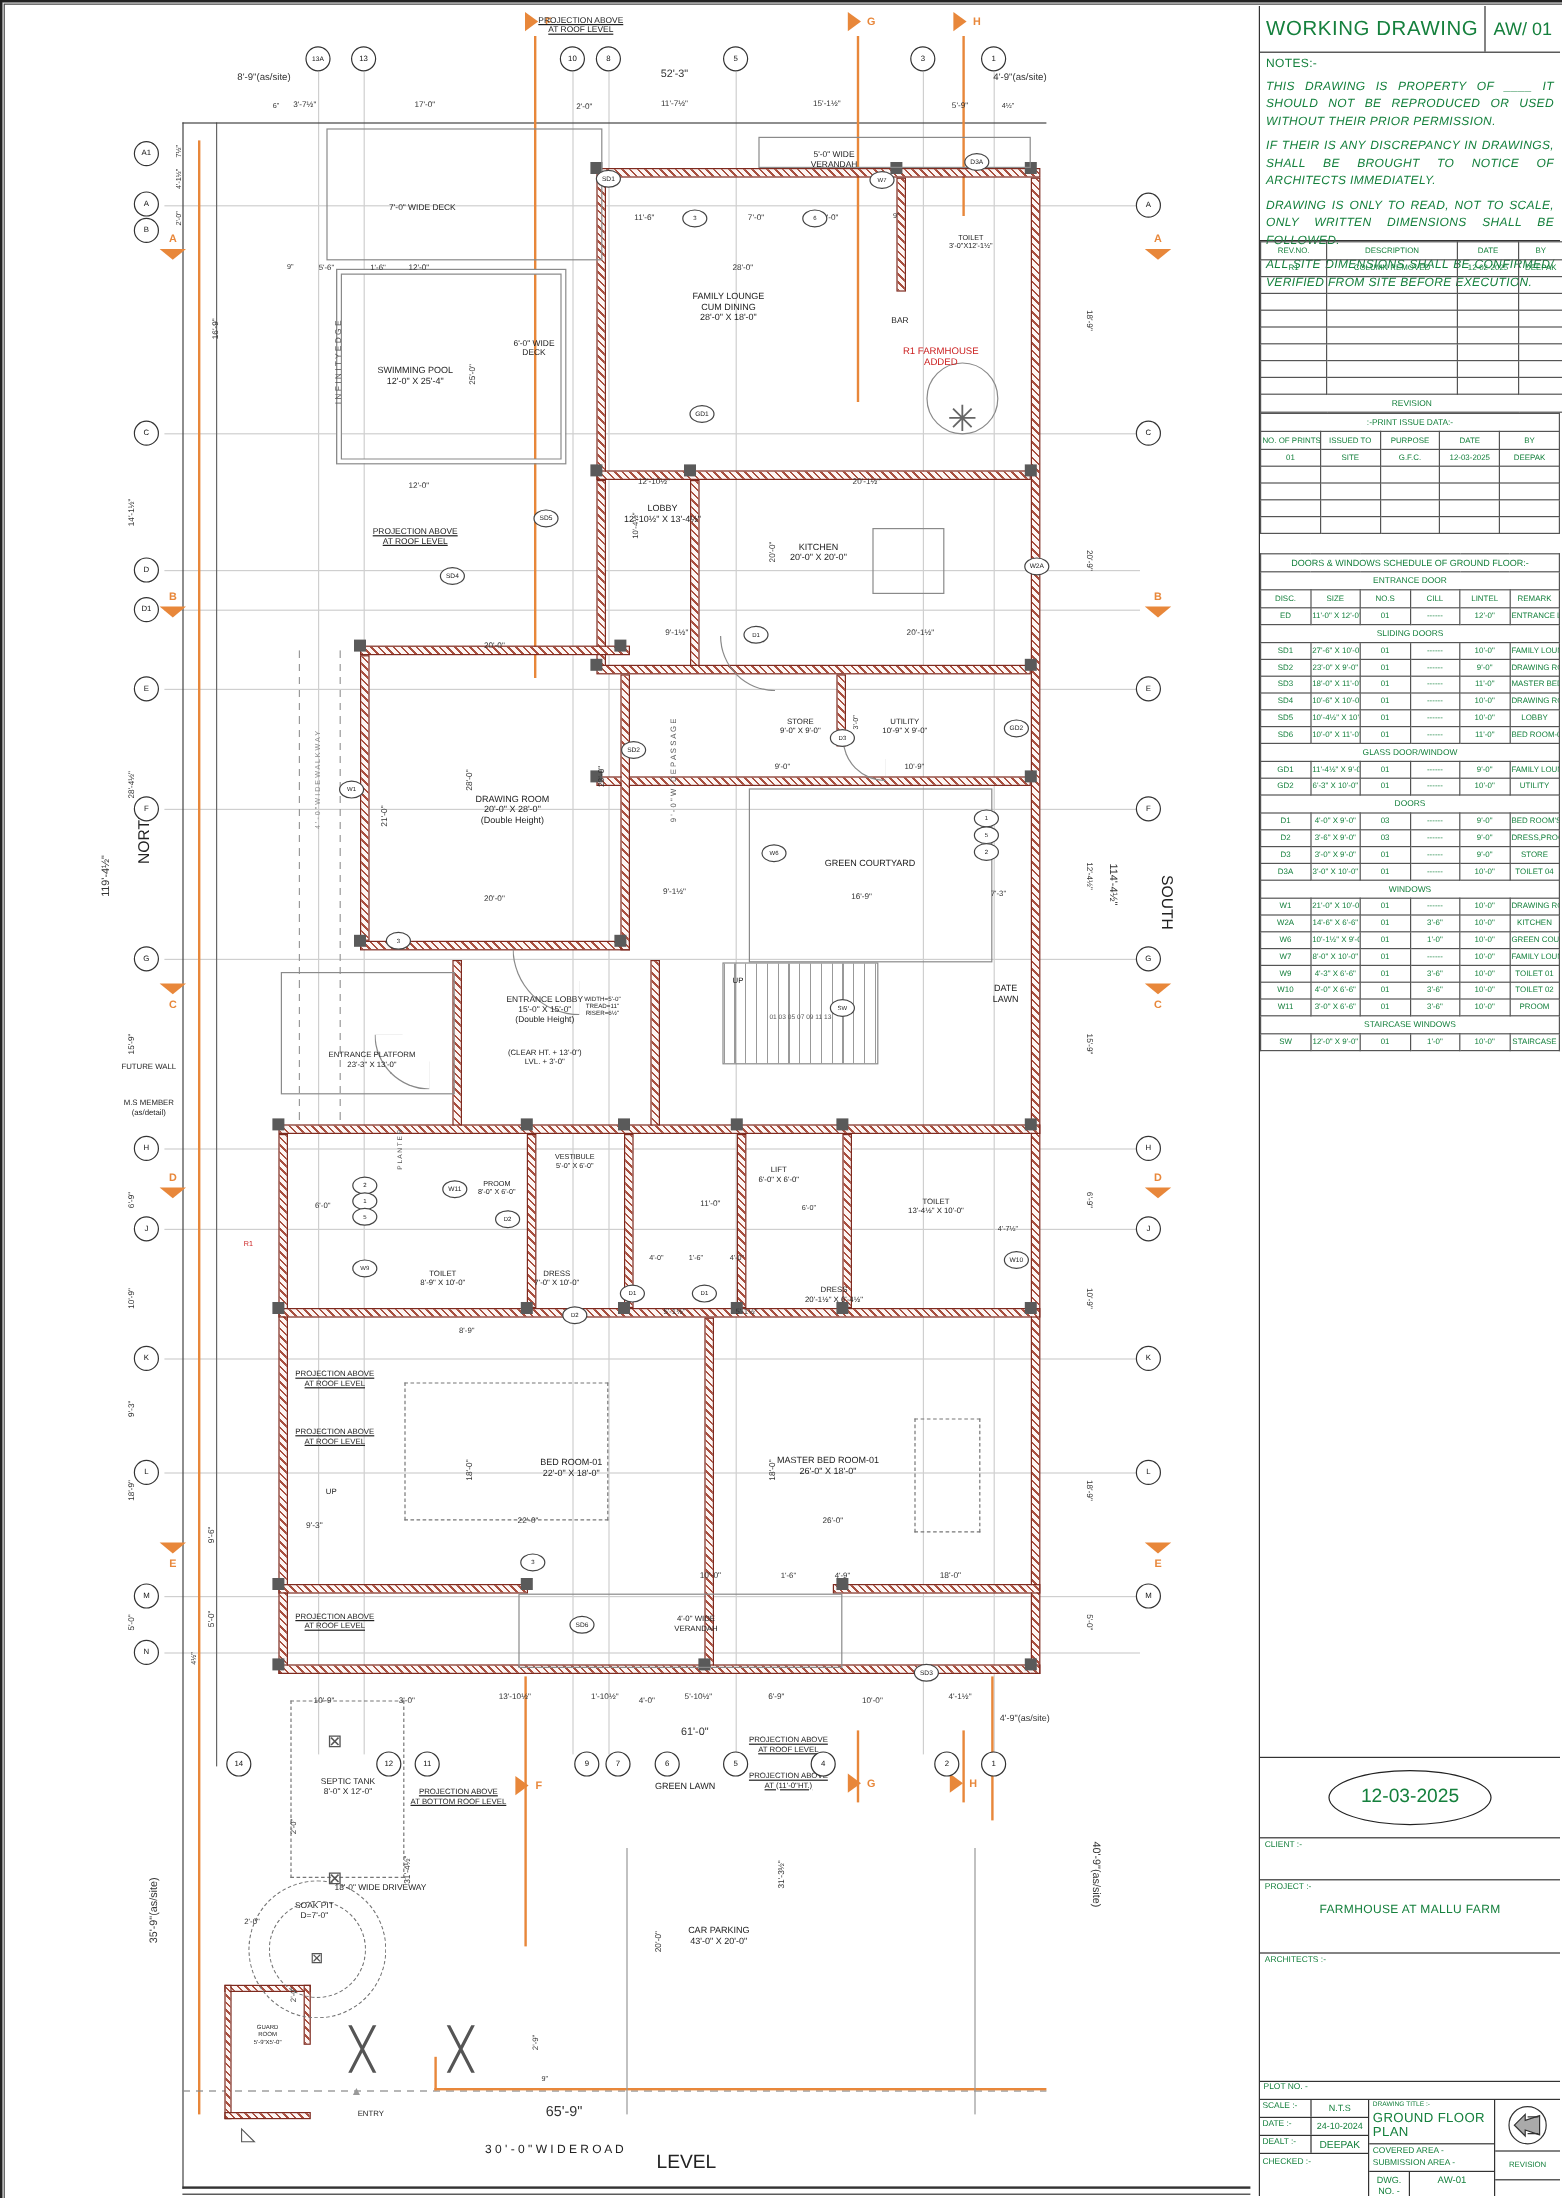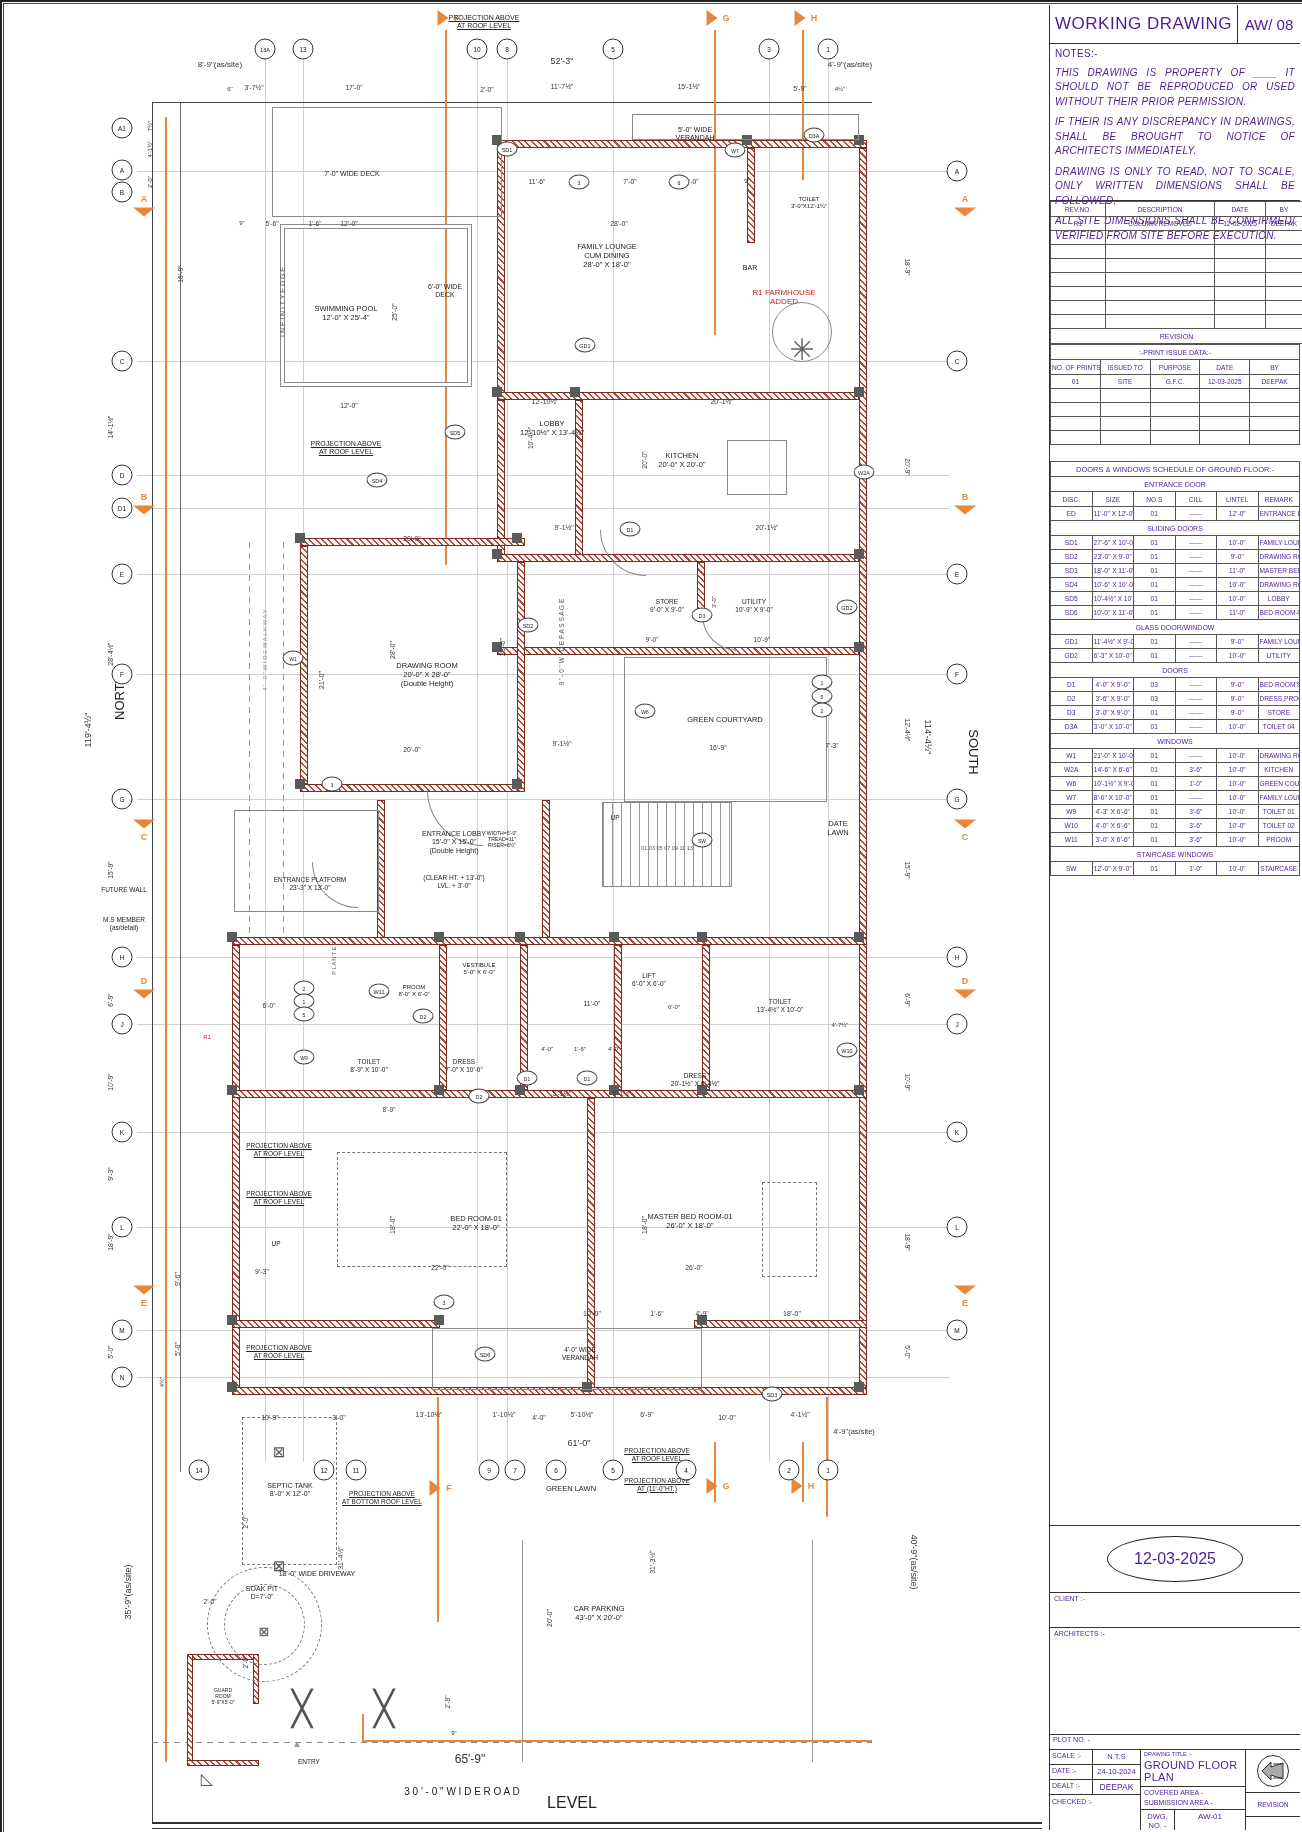--- a/index.html
+++ b/index.html
@@ -27,21 +27,21 @@
        transform:translate(-50%,-50%);z-index:5;}
   .tri-down{position:absolute;width:0;height:0;border-left:11px solid transparent;border-right:11px solid transparent;
             border-top:9px solid #e8873a;transform:translate(-50%,-50%);}
   .tri-right{position:absolute;width:0;height:0;border-top:8px solid transparent;border-bottom:8px solid transparent;
              border-left:11px solid #e8873a;transform:translate(-50%,-50%);}
   .mletter{position:absolute;color:#e8873a;font-weight:bold;font-size:9px;transform:translate(-50%,-50%);}
   .arc{position:absolute;border:1px solid #888;border-radius:0 0 0 100%;border-top:none;border-right:none;}
 
   
   .panel{position:absolute;left:1047px;top:3px;width:250px;height:1825px;border-left:1.5px solid #333;
-         display:flex;flex-direction:column;background:#fff;z-index:10;color:#4c1d95;}
+         display:flex;flex-direction:column;background:#fff;z-index:10;color:#15803d;}
   .p-header{height:38px;display:flex;border-bottom:1px solid #333;}
   .p-header .ttl{flex:1;display:flex;align-items:center;justify-content:center;font-size:17px;font-weight:500;letter-spacing:.5px;border-right:1px solid #333;}
   .p-header .code{width:62px;display:flex;align-items:center;justify-content:center;font-size:15px;font-weight:500;}
   .p-notes{height:150px;padding:3px 5px;font-size:10px;line-height:1.45;border-bottom:1px solid #333;letter-spacing:.3px;}
   .p-notes .nlabel{margin-bottom:4px;}
   .p-notes p{margin:0 0 6px 0;text-align:justify;font-style:italic;}
   table{width:100%;border-collapse:collapse;table-layout:fixed;}
   td,th{border:1px solid #555;font-size:6.6px;font-weight:normal;text-align:center;padding:0 1px;height:13px;
         overflow:hidden;white-space:nowrap;}
   th{height:14px;}
@@ -520,21 +520,21 @@
       <div class="dim" style="font-size: 6.5px; left: 243px; top: 1520px; transform: translate(-50%, -50%) rotate(-90deg); white-space: nowrap;">2'-0"</div>
       <div class="dim" style="font-size: 6.5px; left: 243px; top: 1660px; transform: translate(-50%, -50%) rotate(-90deg); white-space: nowrap;">2'-0"</div>
       <div class="dim" style="font-size: 12px; left: 468px; top: 1750px; transform: translateX(-50%);">65'-9"</div>
       <div class="dim" style="font-size: 6.5px; left: 445px; top: 1700px; transform: translate(-50%, -50%) rotate(-90deg); white-space: nowrap;">2'-9"</div>
       <div class="dim" style="font-size: 6px; left: 452px; top: 1728px; transform: translateX(-50%);">9"</div>
     </div>
 
   <div class="panel">
     <div class="p-header">
       <div class="ttl">WORKING DRAWING</div>
-      <div class="code">AW/ 08</div>
+      <div class="code">AW/ 01</div>
     </div>
     <div class="p-notes">
       <div class="nlabel">NOTES:-</div>
       <div id="notes-paras">
           <p>THIS DRAWING IS  PROPERTY OF ____ IT SHOULD NOT BE REPRODUCED OR USED WITHOUT THEIR PRIOR PERMISSION.</p>
           <p>IF THEIR IS ANY DISCREPANCY IN DRAWINGS, SHALL BE BROUGHT TO NOTICE OF ARCHITECTS IMMEDIATELY.</p>
           <p>DRAWING IS ONLY TO READ, NOT TO SCALE, ONLY WRITTEN DIMENSIONS SHALL BE FOLLOWED.</p>
           <p>ALL SITE DIMENSIONS SHALL BE CONFIRMED/ VERIFIED FROM SITE BEFORE EXECUTION.</p>
         </div>
     </div>
@@ -849,20 +849,24 @@
             <td>STAIRCASE</td>
           </tr>
         </tbody>
     </table>
     <div class="p-spacer"></div>
     <div class="p-stamp">
       <div class="stamp-oval">12-03-2025</div>
     </div>
     <div class="p-box p-client">
       <span>CLIENT :-</span>
+    </div>
+    <div class="p-box p-project">
+      <div>PROJECT :-</div>
+      <div class="pname">FARMHOUSE AT MALLU FARM</div>
     </div>
     <div class="p-box p-arch">
       <span>ARCHITECTS :-</span>
     </div>
     <div class="p-plot">PLOT NO. -</div>
     <div class="p-grid">
       <div class="lcol">
         <div class="lrow">
             <div class="ll">SCALE :-</div>
             <div class="lv">N.T.S</div>

